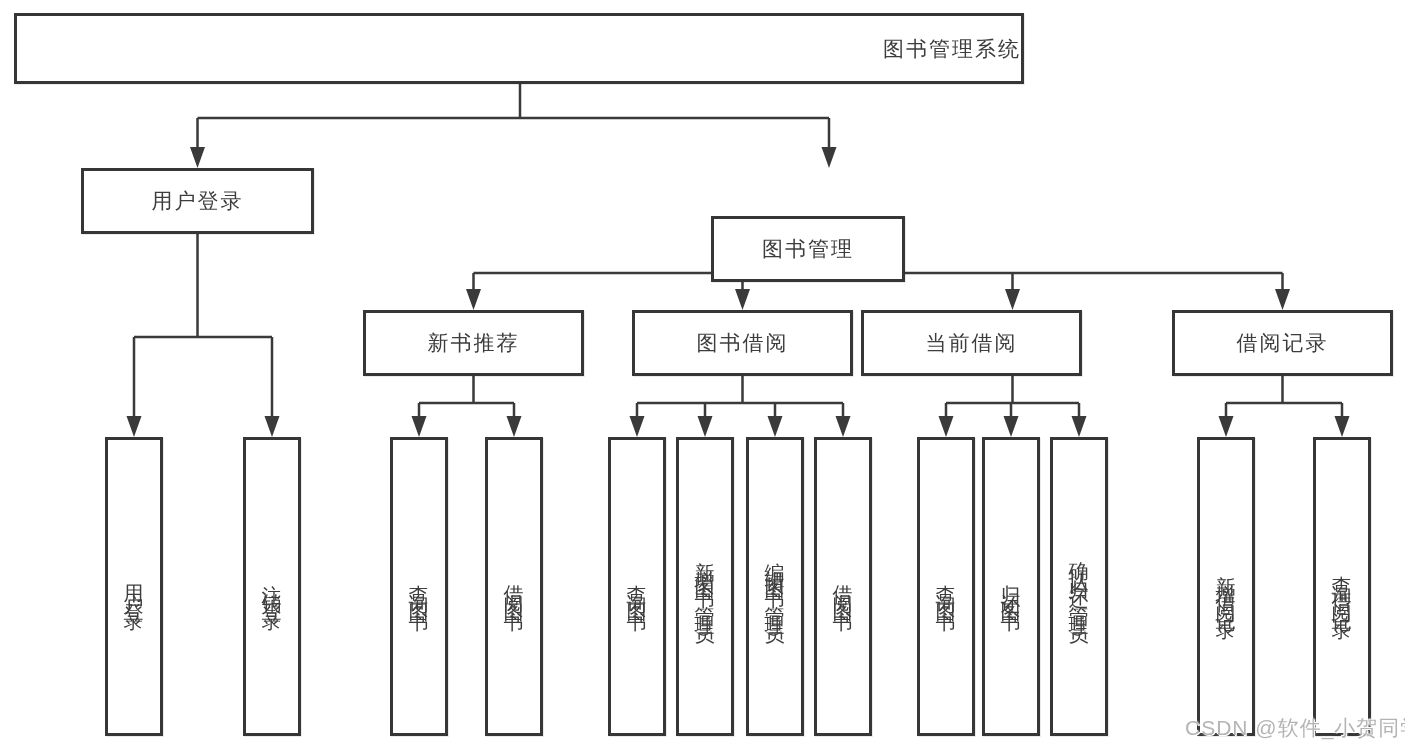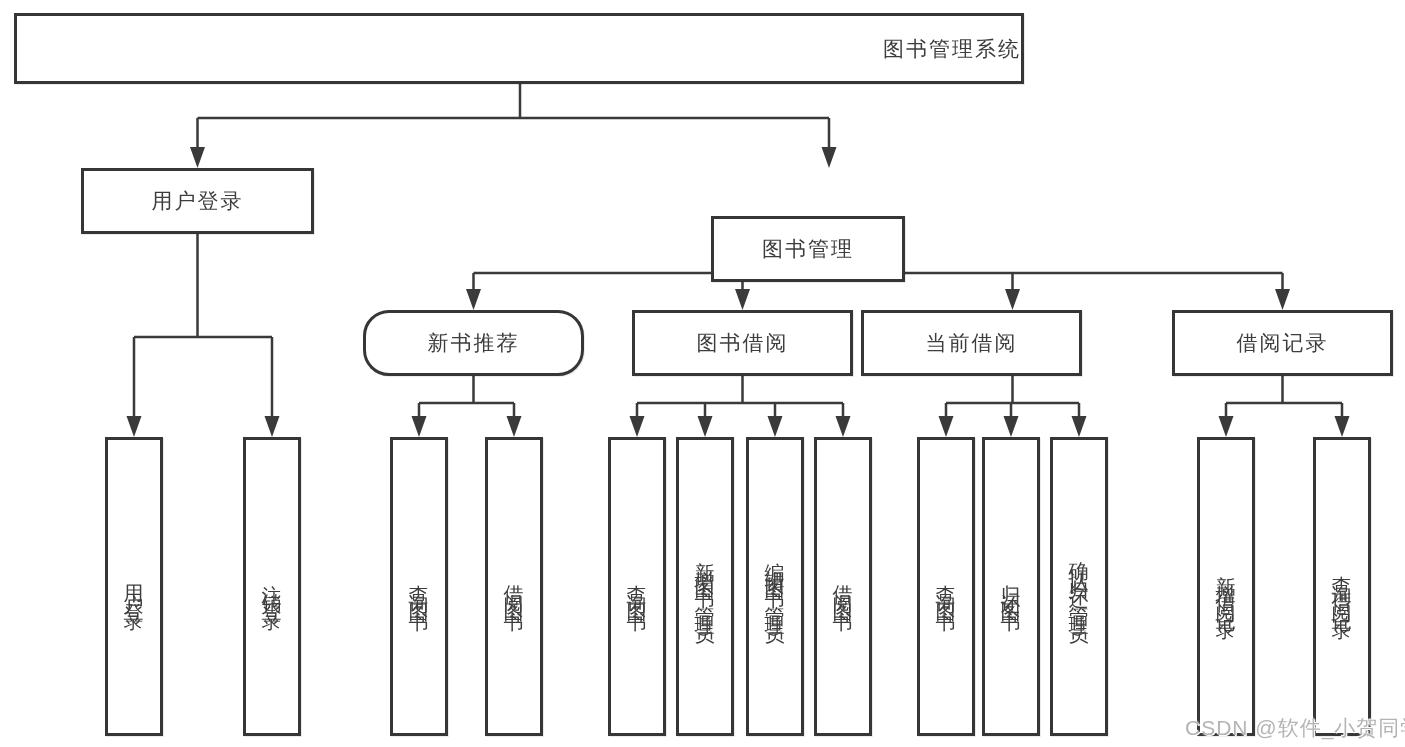--- a/index.html
+++ b/index.html
@@ -40,21 +40,21 @@
     white-space: nowrap;
     letter-spacing: 2px;
   }
   
   .node-root { left: 14px; top: 13px; width: 1010px; height: 71px; justify-content: flex-end; }
   
   .node-l1-0 { left: 81px;  top: 168px; width: 233px; height: 66px; }
   .node-l1-1 { left: 711px; top: 168px; width: 194px; height: 66px; margin-top: 48px; }
   
   .node-l2 { top: 310px; width: 221px; height: 66px; }
-  .node-l2-0 { left: 363px; border-radius: 26px; }
+  .node-l2-0 { left: 363px; }
   .node-l2-1 { left: 632px; justify-content: center; }
   .node-l2-2 { left: 861px; }
   .node-l2-3 { left: 1172px; }
   
   .leaf { top: 437px; width: 58px; height: 299px; }
   .leaf .label {
     writing-mode: vertical-rl;
     font-size: 20px;
     letter-spacing: 9px;
     white-space: normal;

